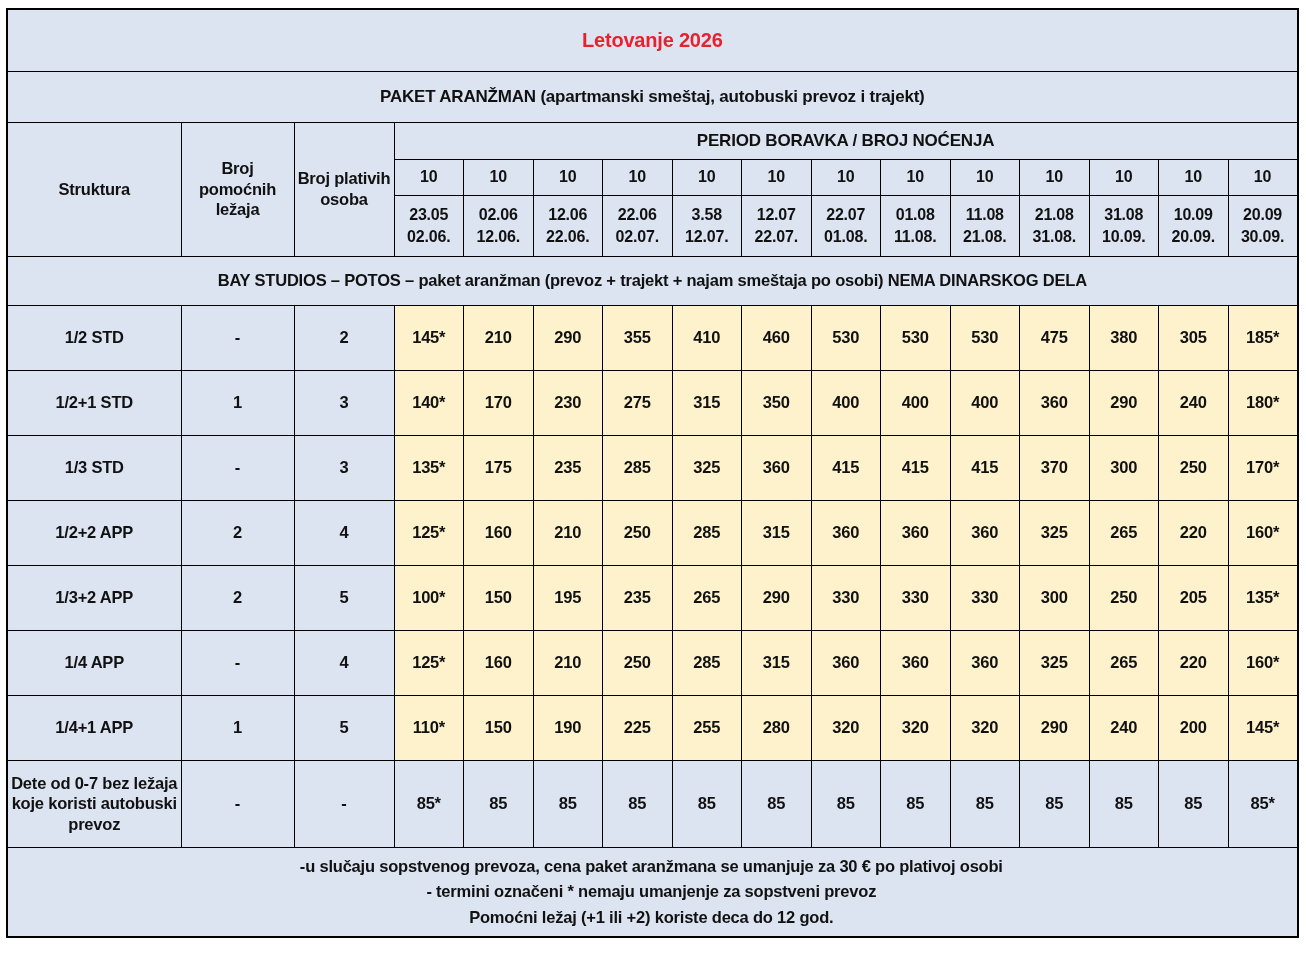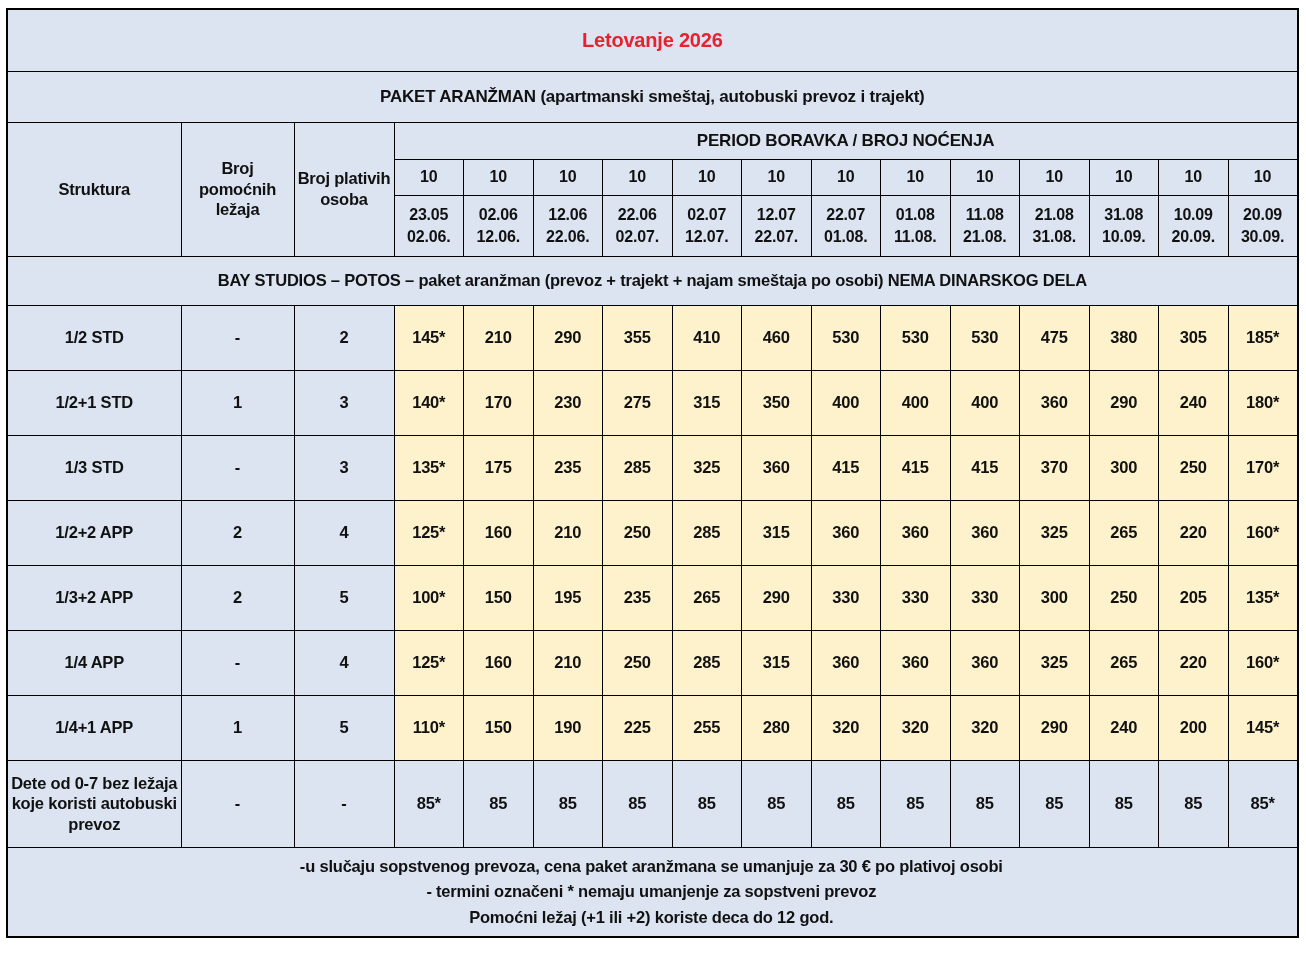--- a/index.html
+++ b/index.html
@@ -82,21 +82,21 @@
         </td>
         <td class="blue dates-cell">
           <div>12.06</div>
           <div>22.06.</div>
         </td>
         <td class="blue dates-cell">
           <div>22.06</div>
           <div>02.07.</div>
         </td>
         <td class="blue dates-cell">
-          <div>02.07</div>
+          <div>3.58</div>
           <div>12.07.</div>
         </td>
         <td class="blue dates-cell">
           <div>12.07</div>
           <div>22.07.</div>
         </td>
         <td class="blue dates-cell">
           <div>22.07</div>
           <div>01.08.</div>
         </td>

